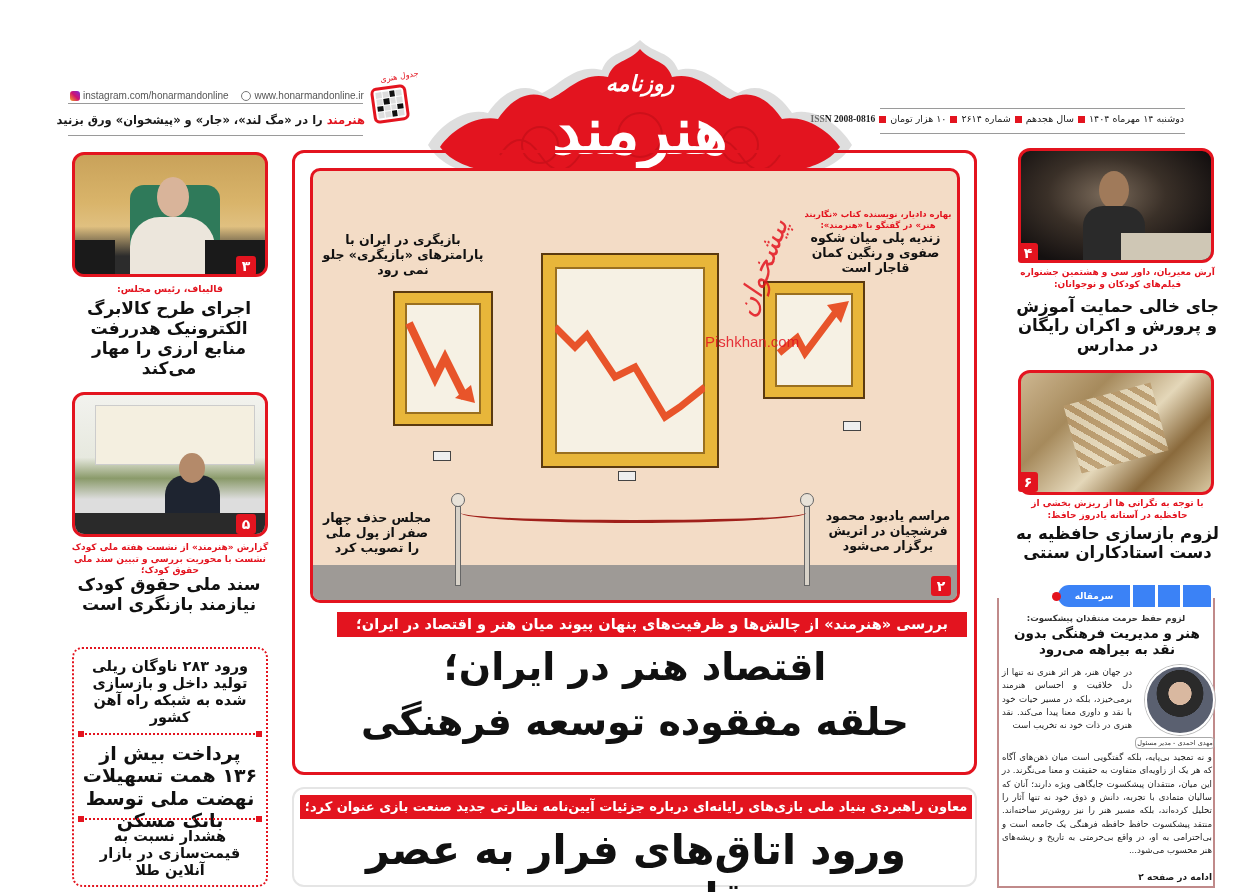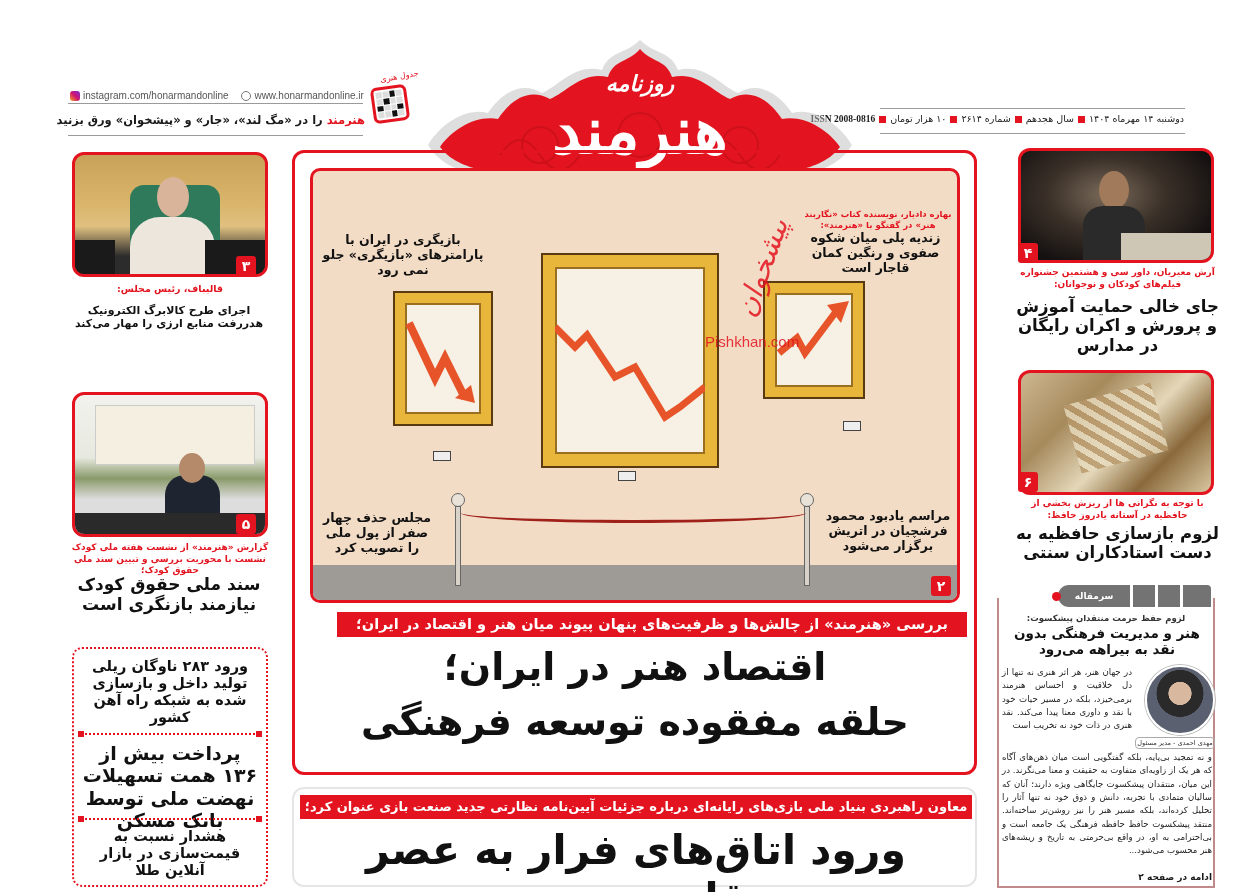--- a/index.html
+++ b/index.html
@@ -47,21 +47,21 @@
   .frame-pic .inner { position: absolute; background: #f6f1e4; border: 2px solid #9a7020; }
   .plaque { position: absolute; width: 18px; height: 10px; background: #eee; border: 1px solid #444; }
   .post { position: absolute; width: 6px; background: #d8d2c8; border: 1px solid #666; }
   .post-ball { position: absolute; width: 14px; height: 14px; border-radius: 50%; background: #e8e2d8; border: 1px solid #666; }
   .rope { position: absolute; height: 20px; border-bottom: 3px solid #a0201a; border-radius: 0 0 50% 50%; }
 
   .banner-red { position: absolute; background: #e3141f; color: #fff; font-weight: bold; text-align: center; white-space: nowrap; direction: rtl; overflow: hidden; }
 
   
   .ed-box { position: absolute; left: 997px; top: 598px; width: 218px; height: 290px; border: 2px solid #c08a8a; border-top: none; }
-  .ed-tab { position: absolute; background: #737373; }
+  .ed-tab { position: absolute; background: #3b82f6; }
   .ed-body { position: absolute; font-size: 8.6px; line-height: 1.55; text-align: justify; direction: rtl; color: #222; }
   .avatar { position: absolute; width: 70px; height: 70px; border-radius: 50%; background: radial-gradient(circle at 50% 40%, #d9b8a0 0 22%, #2a2a2a 23% 45%, #5a6070 46%); border: 2px solid #fff; box-shadow: 0 0 0 1px #bbb; }
   .watermark { position: absolute; color: #e3141f; opacity: 0.85; }
 </style>
 </head>
 <body>
 
 <div class="hdr-line" style="left:68px; top:103px; width:295px;"></div>
 <div class="hdr-line" style="left:68px; top:135px; width:295px;"></div>
 <div class="hdr-line" style="left:880px; top:108px; width:305px;"></div>
@@ -119,21 +119,21 @@
 
 <div class="photo" style="left:72px; top:152px; width:196px; height:125px; background: linear-gradient(180deg,#c9a25a 0%,#d9b46a 40%,#e0c080 60%,#2c2c2c 85%);">
   <div class="abs" style="left:55px; top:30px; width:90px; height:70px; background:#2f7a5a; border-radius:14px 14px 0 0;"></div>
   <div class="abs" style="left:55px; top:62px; width:85px; height:60px; background:#ece6dc; border-radius:30px 30px 0 0;"></div>
   <div class="abs" style="left:82px; top:22px; width:32px; height:40px; background:#d9b49a; border-radius:50%;"></div>
   <div class="abs" style="left:0; top:85px; width:40px; height:40px; background:#1a1a1a;"></div>
   <div class="abs" style="left:130px; top:85px; width:62px; height:40px; background:#1a1a1a;"></div>
 </div>
 <div class="badge" style="left:236px; top:256px;">۳</div>
 <div class="kicker" style="left:70px; top:283px; width:200px;">قالیباف، رئیس مجلس:</div>
-<div class="headline" style="left:68px; top:298px; width:202px; font-size:11px;margin-top:7px;">اجرای طرح کالابرگ الکترونیک هدررفت منابع ارزی را مهار می‌کند</div>
+<div class="headline" style="left:68px; top:298px; width:202px; font-size:17px;">اجرای طرح کالابرگ الکترونیک هدررفت منابع ارزی را مهار می‌کند</div>
 
 <div class="photo" style="left:72px; top:392px; width:196px; height:145px; background: linear-gradient(180deg,#f2f2ee 0%,#e7e9df 45%,#8a9a6a 60%,#ddd 75%);">
   <div class="abs" style="left:20px; top:10px; width:160px; height:60px; background:#f4efe0; border:1px solid #ccc;"></div>
   <div class="abs" style="left:90px; top:80px; width:55px; height:60px; background:#1e2430; border-radius:20px 20px 0 0;"></div>
   <div class="abs" style="left:104px; top:58px; width:26px; height:30px; background:#b48a6a; border-radius:50%;"></div>
   <div class="abs" style="left:0; top:118px; width:196px; height:27px; background:#2a2a2a;"></div>
 </div>
 <div class="badge" style="left:236px; top:514px;">۵</div>
 <div class="kicker" style="left:70px; top:542px; width:200px; font-size:9px;">گزارش «هنرمند» از نشست هفته ملی کودک نشست با محوریت بررسی و تبیین سند ملی حقوق کودک؛</div>
 <div class="headline" style="left:68px; top:574px; width:202px; font-size:17px;">سند ملی حقوق کودک نیازمند بازنگری است</div>

